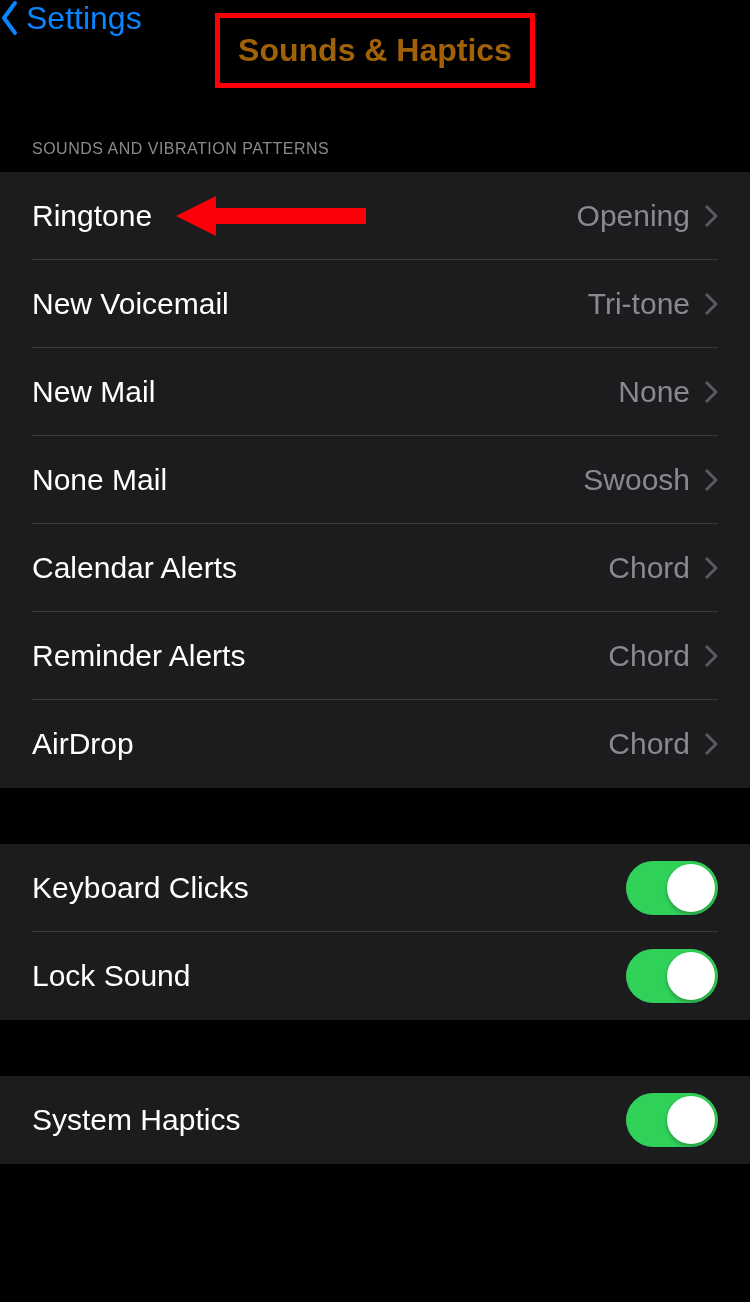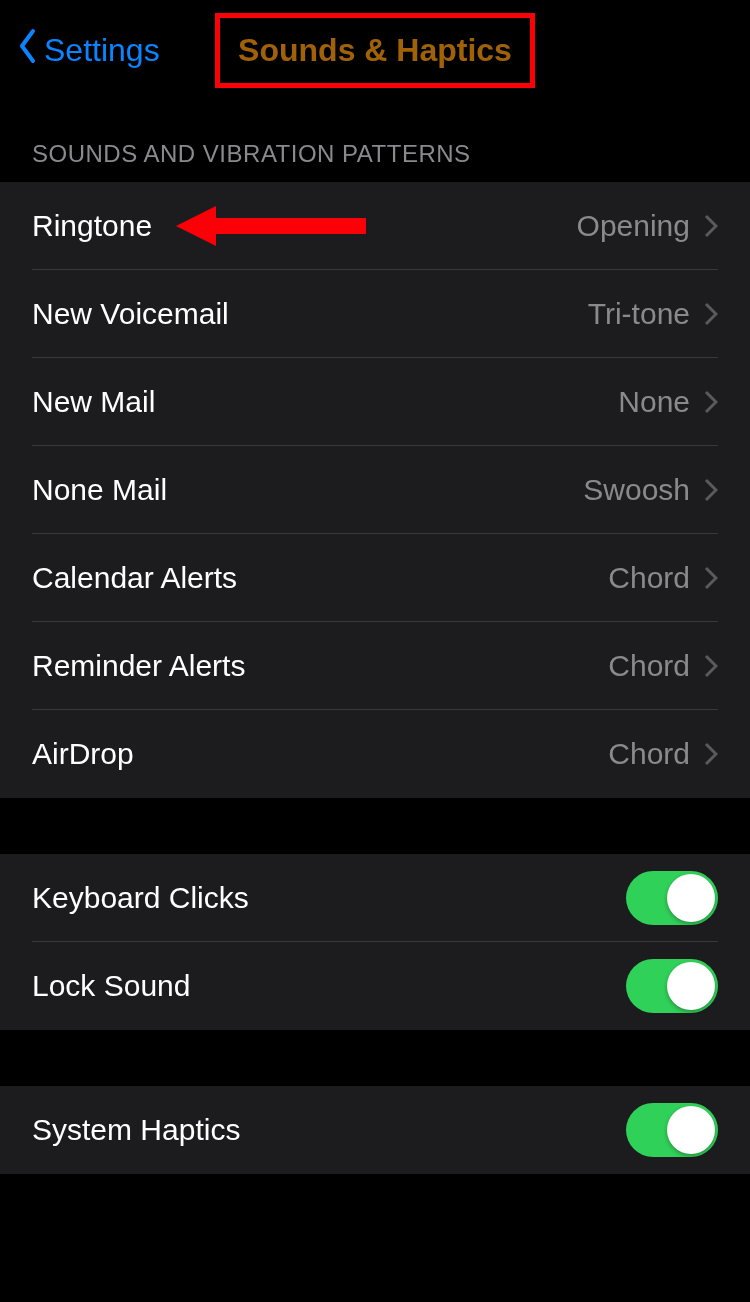--- a/index.html
+++ b/index.html
@@ -13,46 +13,46 @@
   .nav {
     height: 100px;
     display: flex;
     align-items: center;
     justify-content: center;
     position: relative;
     background: #000;
   }
   .back {
     position: absolute;
-    left: 18px;
+    left: 0;
     top: 0;
     height: 100px;
     display: flex;
-    align-items: center;
+    align-items: flex-start;
     gap: 6px;
     color: #0a84ff;
     font-size: 32px;
     cursor: pointer;
   }
   .back svg { width: 20px; height: 36px; }
   .title-wrap {
     display: flex;
     align-items: center;
   }
   .title {
     font-size: 32px;
     font-weight: 600;
     color: #a16207;
     padding: 14px 18px;
   }
   .red-box {
     border: 5px solid #fb0007;
   }
   .section-header {
-    font-size: 24px;
+    font-size: 16px;
     letter-spacing: 0.5px;
     color: #8a8a8e;
     text-transform: uppercase;
     padding: 40px 32px 14px;
     background: #000;
   }
   .group { background: #1c1c1e; }
   .row {
     display: flex;
     align-items: center;

